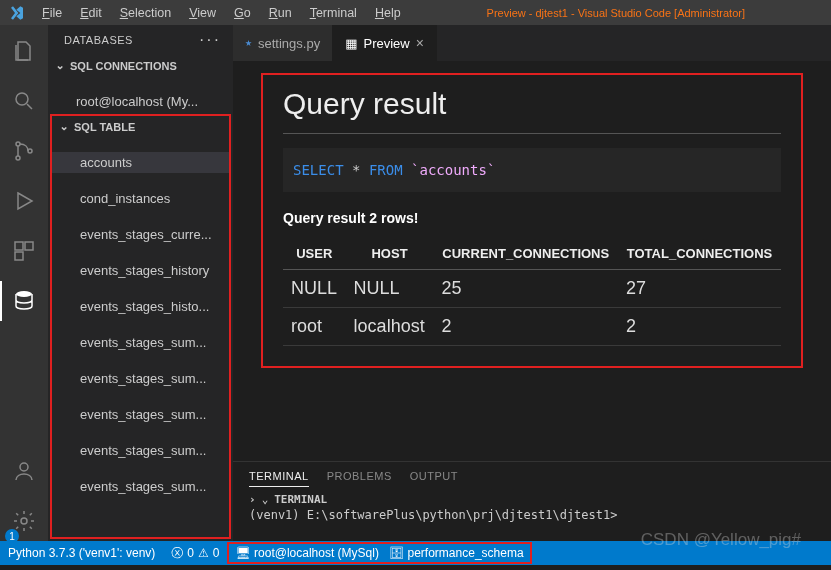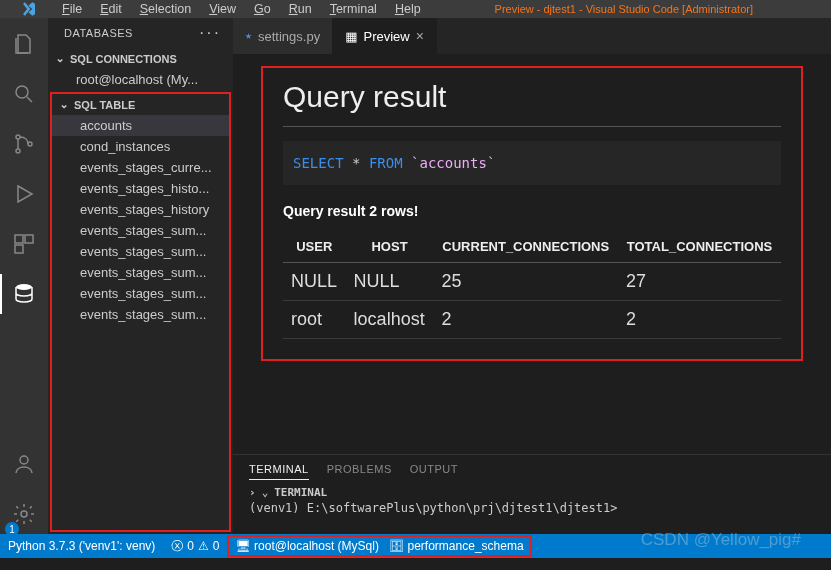--- a/index.html
+++ b/index.html
@@ -1,34 +1,34 @@
 <!DOCTYPE html>
 <html><head>
 <meta charset="utf-8">
 <style>
   * { box-sizing: border-box; margin: 0; padding: 0; }
   html, body { width: 831px; height: 570px; overflow: hidden; font-family: "Segoe UI", Arial, sans-serif; background: #1e1e1e; color: #ccc; font-size: 13px; }
-  .titlebar { height: 18px; background: #3c3c3c; display: flex; align-items: center; padding: 0 20px; gap: 8px; }
+  .titlebar { height: 25px; background: #3c3c3c; display: flex; align-items: center; padding: 0 8px; }
   .titlebar .logo { width: 18px; height: 18px; margin-right: 8px; display:flex; align-items:center; justify-content:center;}
   .menu { display: flex; gap: 2px; }
   .menu span { padding: 4px 8px; cursor: default; font-size: 12.5px; }
   .menu span u { text-decoration: underline; }
   .title-center { flex: 1; text-align: center; font-size: 11px; color: #f97316; }
   .main { display: flex; height: 516px; }
   .activity { width: 48px; background: #333; display: flex; flex-direction: column; align-items: center; padding-top: 6px; gap: 10px; position: relative;}
   .activity .aicon { width: 48px; height: 40px; display: flex; align-items: center; justify-content: center; color: #888; }
   .activity .aicon.active { color: #fff; }
   .activity .aicon.active::before { content:""; position:absolute; left:0; width:2px; height:40px; background:#fff;}
   .activity .spacer { flex: 1; }
   .sidebar { width: 185px; background: #252526; display:flex; flex-direction:column; position:relative; }
   .side-head { display:flex; align-items:center; justify-content:space-between; padding: 6px 12px 6px 16px; font-size: 11px; letter-spacing: .5px; color:#ccc;gap:36px;}
   .side-head .dots { font-size:16px; letter-spacing:2px; color:#ccc;}
   .section-title { display:flex; align-items:center; gap:4px; padding: 4px 6px; font-size:11px; font-weight:700; cursor:default;}
   .chev { width:12px; display:inline-block; text-align:center; }
-  .tree-item { padding: 3px 6px 3px 28px; font-size:13px; white-space:nowrap; overflow:hidden; text-overflow:ellipsis; cursor:default;}
+  .tree-item { padding: 3px 6px 3px 28px; font-size:13px; white-space:nowrap; overflow:hidden; text-overflow:ellipsis; cursor:default;margin-top:15px;}
   .sql-table-box { border: 2px solid #e02020; margin: 2px; flex:1; overflow:hidden;}
   .tree-item.sel { background:#37373d; }
   .editor-area { flex:1; display:flex; flex-direction:column; background:#1e1e1e; min-width:0;}
   .tabs { height: 36px; background:#252526; display:flex; align-items:stretch; }
   .tab { display:flex; align-items:center; gap:6px; padding: 0 12px; background:#2d2d2d; color:#aaa; font-size:13px; border-right:1px solid #1e1e1e;}
   .tab.active { background:#1e1e1e; color:#fff;}
   .tab .close { font-size:14px; color:#aaa;}
   .preview-pane { flex:1; padding: 12px 28px 12px 28px; overflow:hidden; position:relative;}
   .red-box { border: 2px solid #e02020; padding: 6px 20px 20px 20px;}
   .qtitle { font-size: 30px; font-weight:300; color:#eee; border-bottom:1px solid #555; padding:6px 0 12px 0; margin-bottom:14px;}
@@ -144,22 +144,22 @@
     <div class="tree-item">root@localhost (My...</div>
 
     <div class="sql-table-box">
       <div class="section-title">
         <span class="chev">⌄</span>
         <span>SQL TABLE</span>
       </div>
       <div class="tree-item sel">accounts</div>
       <div class="tree-item">cond_instances</div>
       <div class="tree-item">events_stages_curre...</div>
+      <div class="tree-item">events_stages_history</div>
       <div class="tree-item">events_stages_histo...</div>
-      <div class="tree-item">events_stages_history</div>
       <div class="tree-item">events_stages_sum...</div>
       <div class="tree-item">events_stages_sum...</div>
       <div class="tree-item">events_stages_sum...</div>
       <div class="tree-item">events_stages_sum...</div>
       <div class="tree-item">events_stages_sum...</div>
     </div>
   </div>
 
   <div class="editor-area">
     <div class="tabs">

